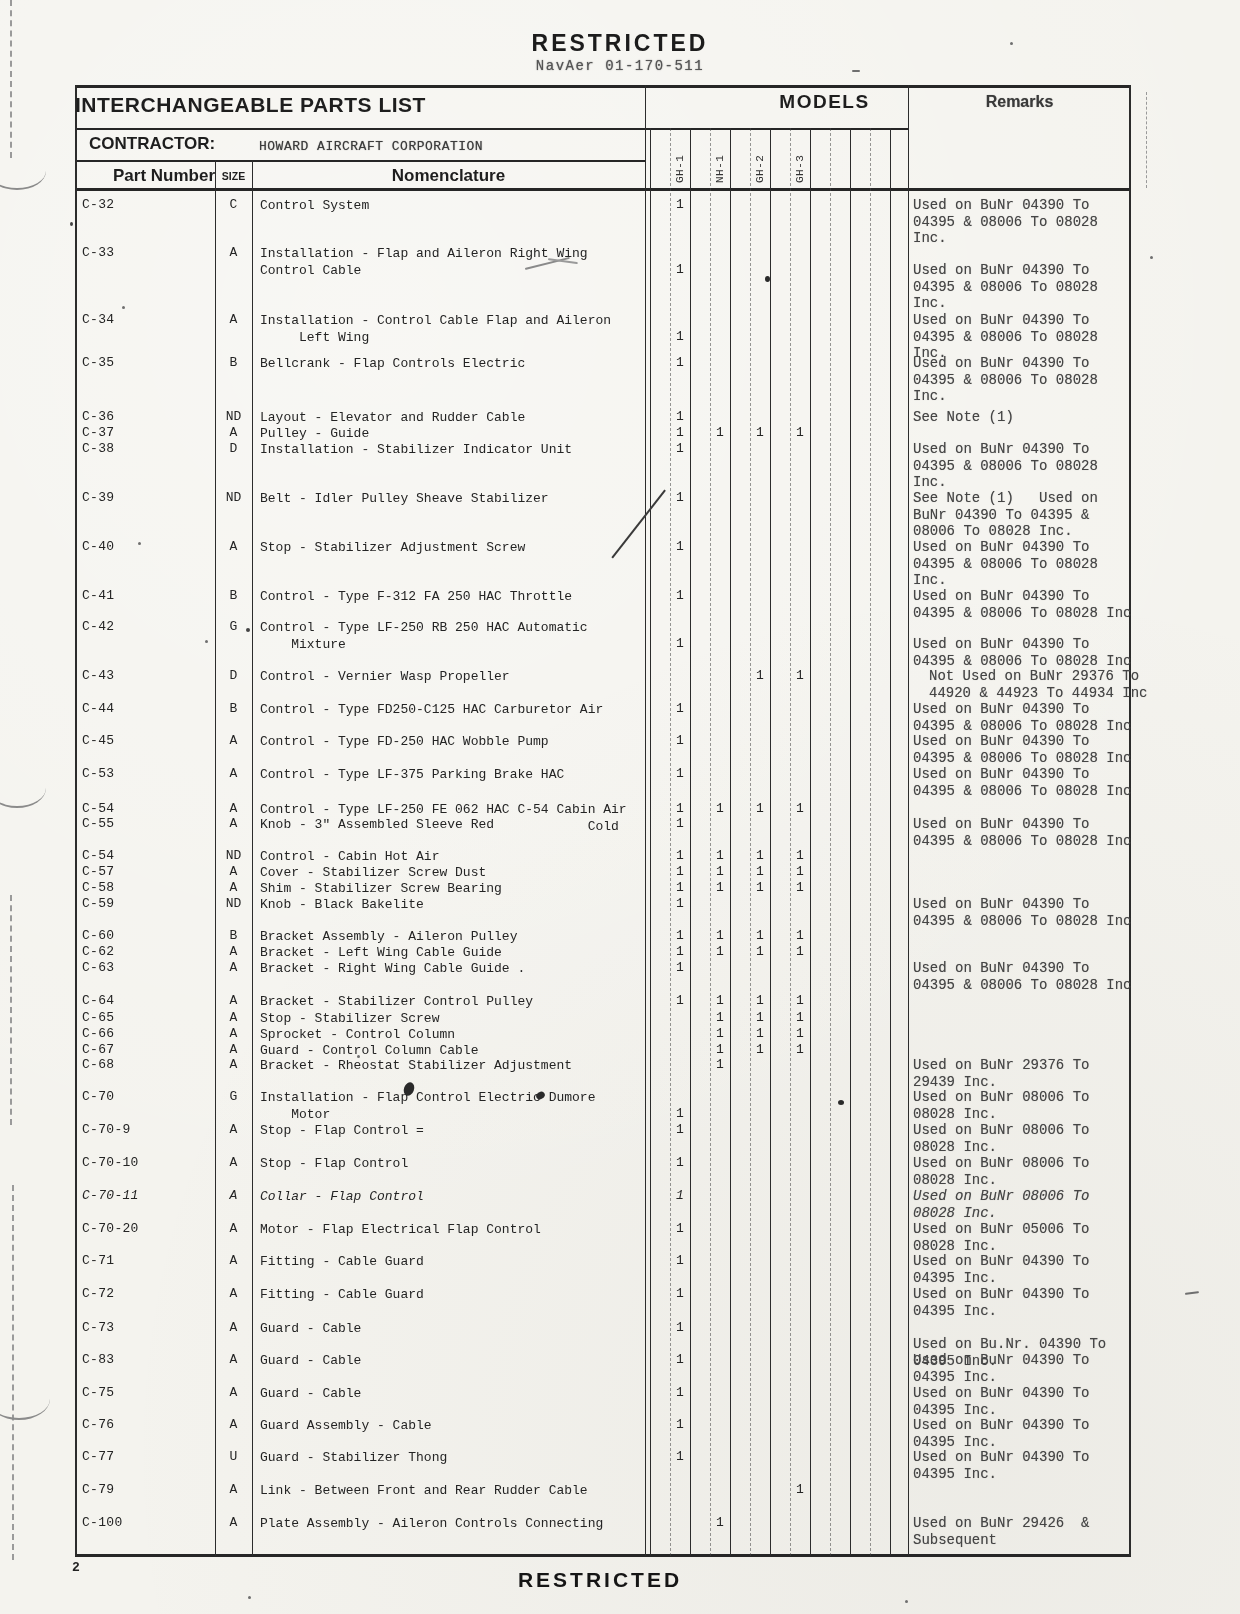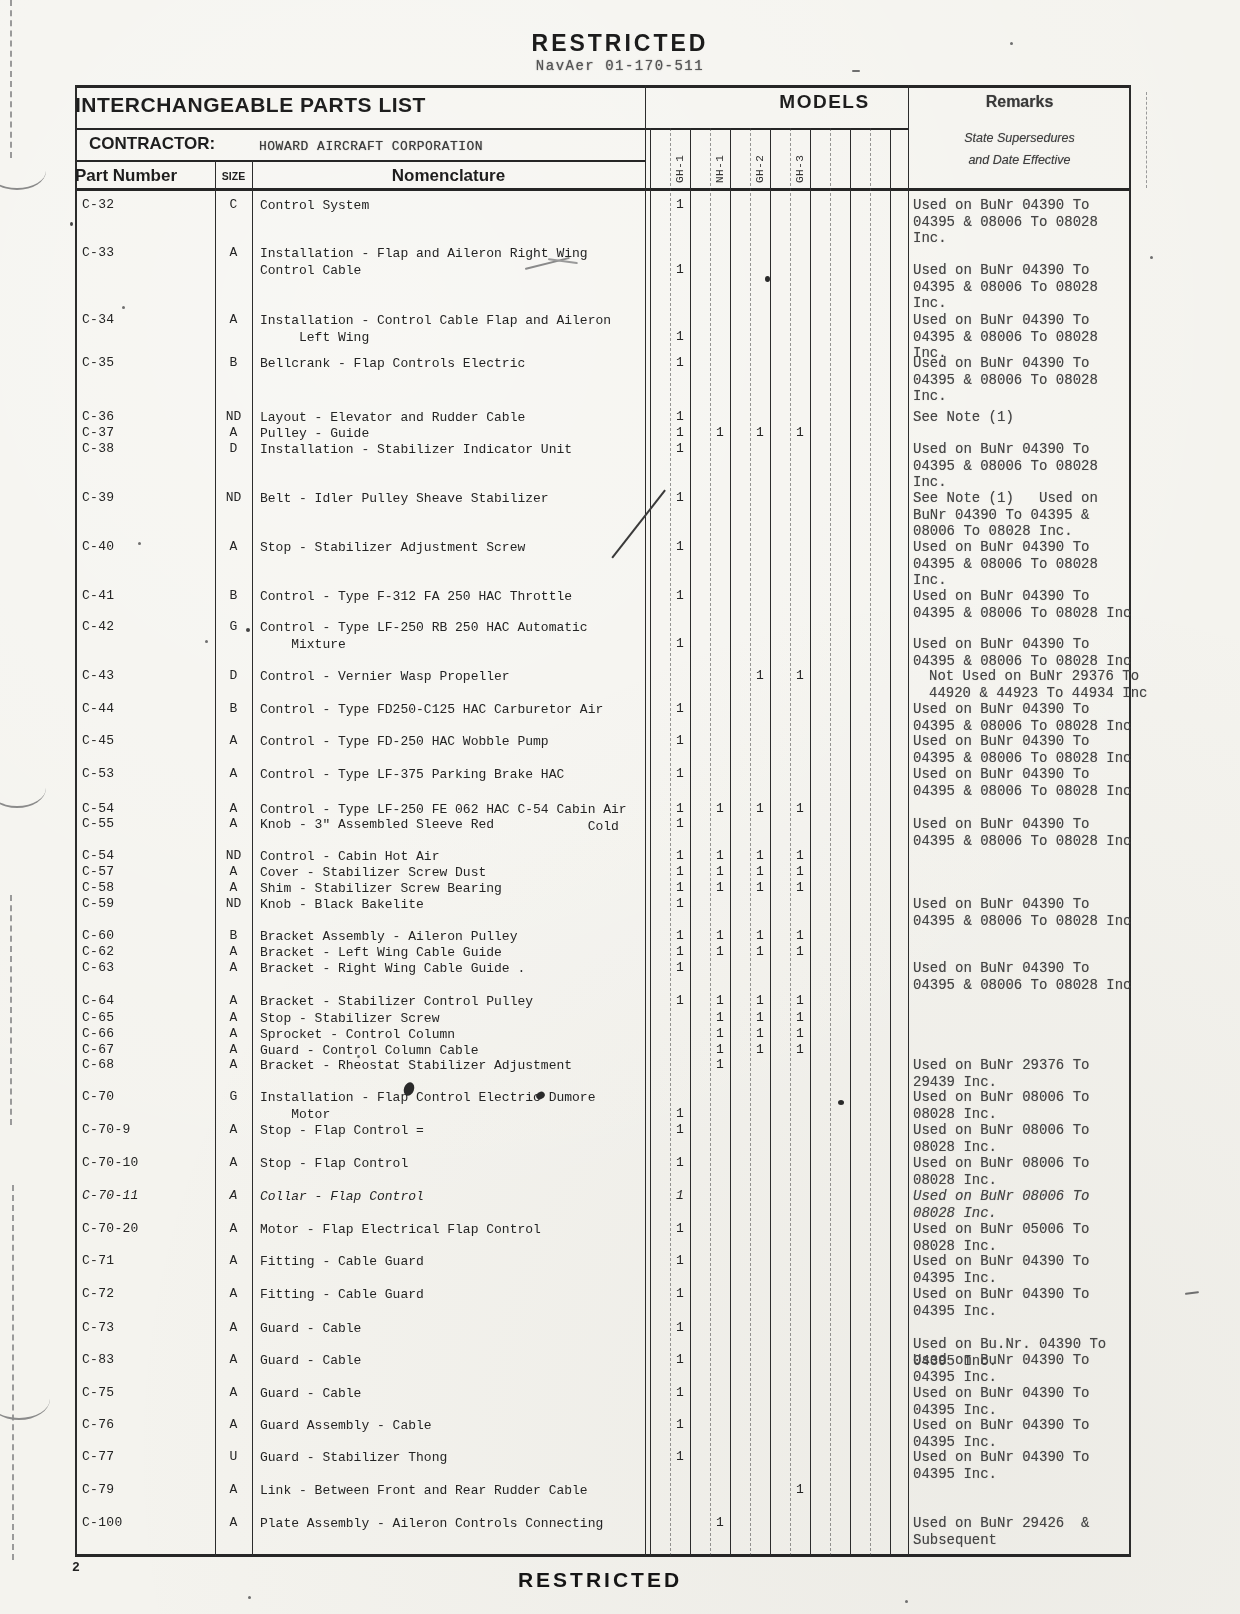--- a/index.html
+++ b/index.html
@@ -32,21 +32,21 @@
            letter-spacing:.5px;color:#1e1e1e;}
   .h-models{top:6px;left:570px;width:263px;text-align:center;font-size:19px;font-weight:bold;
             letter-spacing:1.5px;color:#1e1e1e;margin-left:48px;}
   .h-remarks{top:8px;left:833px;width:223px;text-align:center;font-size:16px;font-weight:bold;color:#3a3a3a;
              text-shadow:0 0 .8px rgba(80,80,80,.6);}
   .h-remarks-sub{top:42px;left:833px;width:223px;text-align:center;font-size:12.5px;font-style:italic;
                  color:#3e3e3e;white-space:pre-line;line-height:22px;text-shadow:0 0 .8px rgba(90,90,90,.55);}
   .c-label{top:49px;left:14px;font-size:17px;font-weight:bold;color:#1e1e1e;}
   .c-value{top:54px;left:184px;font-size:13px;letter-spacing:.5px;color:#3c3c3c;
            text-shadow:0 0 1px rgba(80,80,80,.8);}
-  .h-pn{top:81px;left:0;width:140px;text-align:left;font-size:17px;font-weight:bold;color:#1e1e1e;}
+  .h-pn{top:81px;left:0;width:140px;text-align:right;font-size:17px;font-weight:bold;color:#1e1e1e;}
   .h-size{top:85px;left:140px;width:37px;text-align:center;font-size:10.5px;font-weight:bold;color:#1e1e1e;}
   .h-nom{top:81px;left:177px;width:393px;text-align:center;font-size:17px;font-weight:bold;color:#1e1e1e;}
 
   .mlabel{position:absolute;width:20px;height:50px;top:48px;color:#333;font-size:11px;
           writing-mode:vertical-rl;transform:rotate(180deg);text-align:left;letter-spacing:.5px;
           line-height:20px;}
 
   
   .trow{position:absolute;left:0;width:1056px;height:0;overflow:visible;font-size:13px;}
   .trow.it{font-style:italic;}
@@ -108,22 +108,20 @@
         <div class="vline vs" style="left: 735px; top: 43px; height: 1428px;"></div>
         <div class="vline vd" style="left: 755px; top: 43px; height: 1428px;"></div>
         <div class="vline vs" style="left: 775px; top: 43px; height: 1428px;"></div>
         <div class="vline vd" style="left: 795px; top: 43px; height: 1428px;"></div>
         <div class="vline vs" style="left: 815px; top: 43px; height: 1428px;"></div>
       </div>
 
     <div class="abs sans t-title">INTERCHANGEABLE PARTS LIST</div>
     <div class="abs sans h-models">MODELS</div>
     <div class="abs sans h-remarks">Remarks</div>
-    <div class="abs sans h-remarks-sub">State Supersedures
-and Date Effective</div>
     <div class="abs sans c-label">CONTRACTOR:</div>
     <div class="abs c-value">HOWARD AIRCRAFT CORPORATION</div>
     <div class="abs sans h-pn">Part Number</div>
     <div class="abs sans h-size">SIZE</div>
     <div class="abs sans h-nom">Nomenclature</div>
 
     <div id="model-labels">
         <div class="mlabel" style="left: 595px;">GH-1</div>
         <div class="mlabel" style="left: 635px;">NH-1</div>
         <div class="mlabel" style="left: 675px;">GH-2</div>

